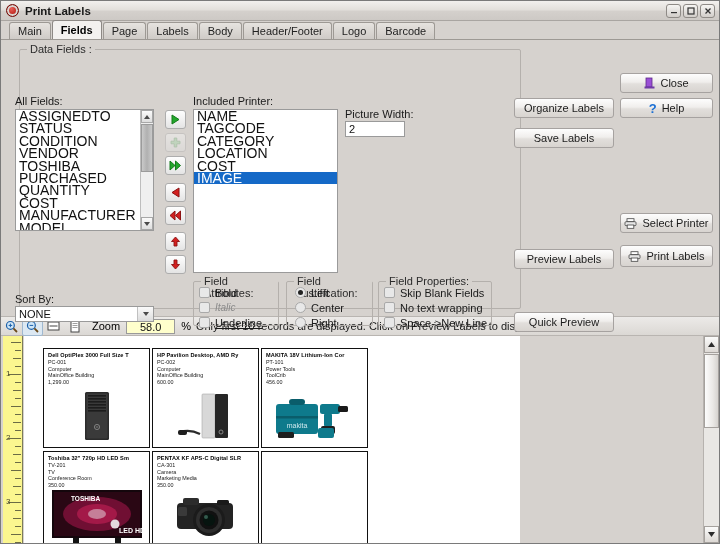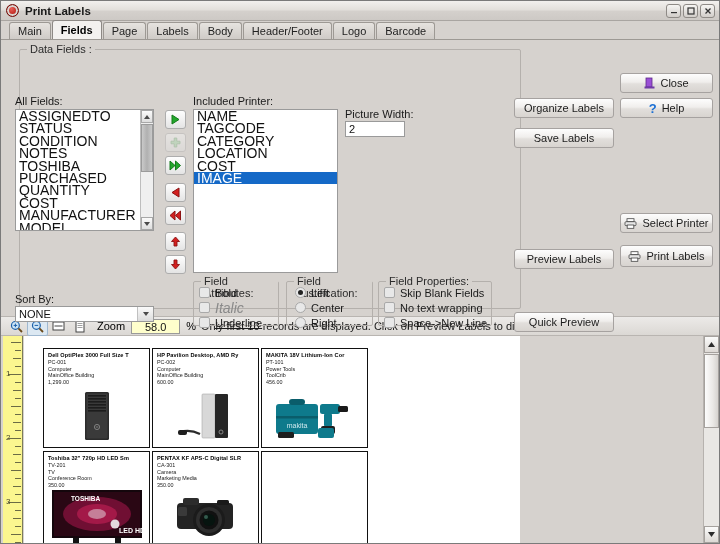--- a/index.html
+++ b/index.html
@@ -103,21 +103,21 @@
     border-radius:50%;margin-right:5px;box-sizing:border-box;flex:0 0 11px;
     display:flex;align-items:center;justify-content:center;}
   .rad.on::after{content:"";width:5px;height:5px;border-radius:50%;background:#222;}
   
   .pbtn{position:absolute;border:1px solid #a6a2a0;border-radius:3px;
     background:linear-gradient(to bottom,#fdfdfd 0%,#f0eeec 45%,#e2dfdc 55%,#d8d4d0 100%);
     display:flex;align-items:center;justify-content:center;gap:5px;
     font-size:11px;color:#1c1c1c;box-sizing:border-box;}
   
   .toolbar{flex:0 0 20px;height:20px;display:flex;align-items:center;
-    padding-left:5px;box-sizing:border-box;
+    box-sizing:border-box;
     background:linear-gradient(to bottom,#eceae8,#dbd8d4);
     border-top:1px solid #b9b5b1;border-bottom:1px solid #b9b5b1;}
   .tbi{width:19px;height:17px;display:flex;align-items:center;justify-content:center;
     border:1px solid transparent;border-radius:2px;}
   .tbi.pressed{border-color:#9fb8d0;background:#dce8f2;}
   .zlabel{margin:0 6px 0 7px;font-size:11px;}
   .zval{width:49px;height:15px;background:#ffffcc;border:1px solid #9a9a9a;
     font-size:11px;text-align:center;line-height:14px;box-sizing:border-box;color:#111;}
   .pct{margin-left:6px;font-size:11px;}
   .statusmsg{margin-left:5px;font-size:11px;color:#1a1a1a;}
@@ -192,21 +192,21 @@
     <div class="group" style="left:18px;top:9px;width:500px;height:258px;">
       <span class="glabel">Data Fields :</span>
     </div>
 
     <div class="lbl" style="left:14px;top:55px;">All Fields:</div>
     <div class="listbox" style="left:14px;top:69px;width:139px;height:122px;">
       <div class="items">
         <div class="li">ASSIGNEDTO</div>
         <div class="li">STATUS</div>
         <div class="li">CONDITION</div>
-        <div class="li">NOTES</div>
+        <div class="li">VENDOR</div>
         <div class="li">TOSHIBA</div>
         <div class="li">PURCHASED</div>
         <div class="li">QUANTITY</div>
         <div class="li">COST</div>
         <div class="li">MANUFACTURER</div>
         <div class="li">MODEL</div>
 
       </div>
       <div class="vsb">
         <div class="sbbtn">
@@ -282,21 +282,21 @@
 
     <div class="group" style="left:192px;top:241px;width:84px;height:43px;">
       <span class="glabel">Field Attributes:</span>
       <div style="position:absolute;left:5px;top:3px;">
         <div class="chkrow">
           <span class="chk"></span>
           <span style="font-weight:normal;">Bold</span>
         </div>
         <div class="chkrow">
           <span class="chk"></span>
-          <span style="font-style:italic;color:#8a8a8a;font-size:14px;">Italic</span>
+          <span style="font-style:italic;color:#8a8a8a;font-size:10px;">Italic</span>
         </div>
         <div class="chkrow">
           <span class="chk"></span>
           <span style="text-decoration:underline;">Underline</span>
         </div>
       </div>
     </div>
 
     <div class="group" style="left:285px;top:241px;width:85px;height:43px;">
       <span class="glabel">Field Justification:</span>

